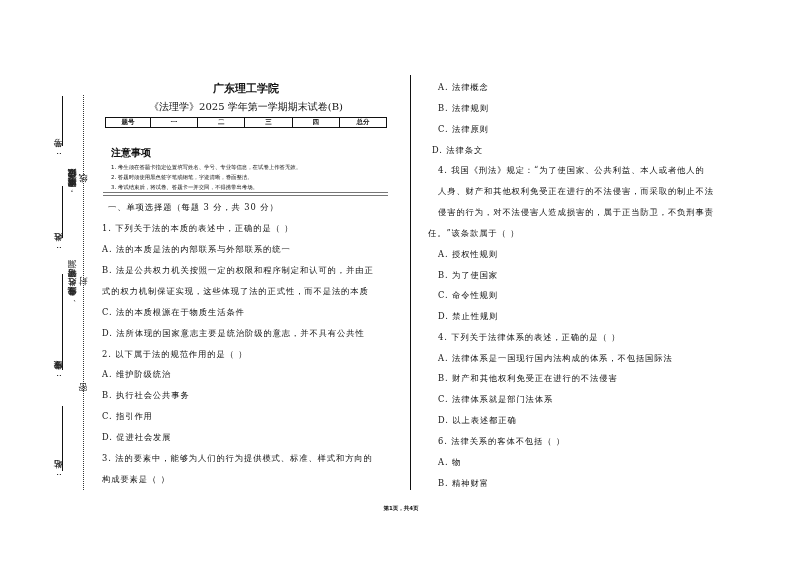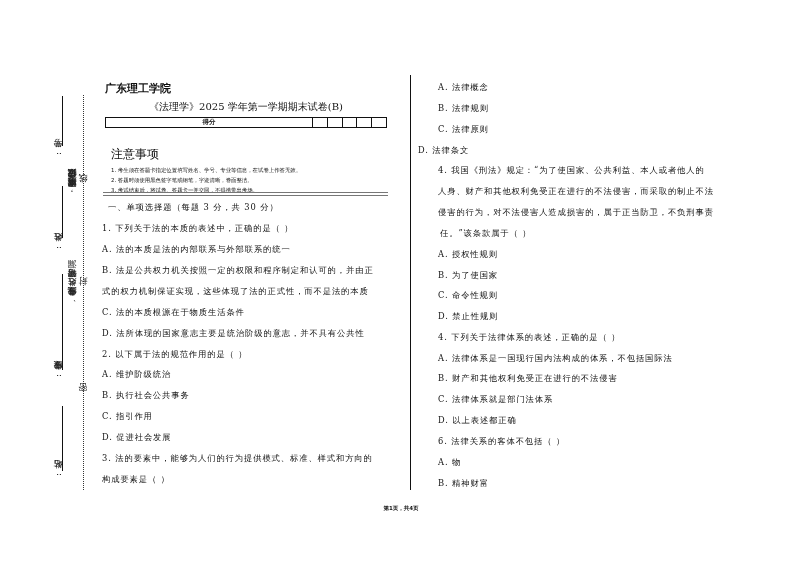--- a/index.html
+++ b/index.html
@@ -14,26 +14,26 @@
   }
   .vline { position:absolute; width:0; border-left:1.4px solid #111; }
   .dotline { position:absolute; width:0; border-left:1px dotted #333; top:95px; height:395px; left:83px; }
   .seal-char {
     position:absolute; left:77px; width:12px; background:#fff; font-size:9px; text-align:center;
     writing-mode:vertical-rl; transform:rotate(180deg); line-height:12px;
   }
   
   .divider { position:absolute; left:410px; top:75px; height:415px; border-left:1.5px solid #111; }
   
-  .school { position:absolute; left:105px; width:282px; top:81px; text-align:left; font-size:11px; font-weight:bold; font-family:"DejaVu Sans","Liberation Sans",sans-serif; }
+  .school { position:absolute; left:105px; width:282px; top:81px; text-align:center; font-size:11px; font-weight:bold; font-family:"DejaVu Sans","Liberation Sans",sans-serif; }
   .exam-title { position:absolute; left:105px; width:282px; top:100px; text-align:center; font-size:10px; font-weight:normal; }
   table.score { position:absolute; left:105px; top:117px; width:282px; border-collapse:collapse; font-size:6.5px; font-weight:bold; font-family:"DejaVu Sans","Liberation Sans",sans-serif; }
   table.score td { border:1px solid #111; height:9px; padding:0; text-align:center; line-height:9px; }
   .notes { position:absolute; left:111px; top:146px; width:280px; font-family:"DejaVu Sans","Liberation Sans",sans-serif; }
-  .notes-title { font-size:12px; font-weight:normal; margin-bottom:2px; }
+  .notes-title { font-size:10px; font-weight:bold; margin-bottom:2px; }
   .notes-item { font-size:5.4px; line-height:10px; white-space:nowrap; }
   .hr-double { position:absolute; left:103px; width:285px; top:192px; height:1px; border-top:1px solid #777; border-bottom:1px solid #777; padding-top:1px; }
   
   .q { position:absolute; font-size:8.3px; white-space:nowrap; letter-spacing:0.9px; line-height:10px; }
   .footer { position:absolute; left:376px; top:505px; width:50px; text-align:center; font-size:5.5px; font-weight:bold; font-family:"DejaVu Sans","Liberation Sans",sans-serif; }
 </style>
 </head>
 <body>
 
 <div>
@@ -54,27 +54,27 @@
   <div class="seal-char" style="top:190px;">线</div>
   <div class="seal-char" style="top:293px;">封</div>
   <div class="seal-char" style="top:400px;">密</div>
 </div>
 
 <div class="school">广东理工学院</div>
 <div class="exam-title">《法理学》2025  学年第一学期期末试卷(B)</div>
 
 <table class="score">
   <tbody>
-  <tr>
-    <td>得分</td>
-    <td></td>
-    <td></td>
-    <td></td>
-    <td></td>
-    <td></td>
+      <tr>
+    <td style="width:16%">题号</td>
+    <td style="width:16.8%">一</td>
+    <td style="width:16.8%">二</td>
+    <td style="width:16.8%">三</td>
+    <td style="width:16.8%">四</td>
+    <td>总分</td>
   </tr>
 </tbody>
   </table>
 
 <div class="notes">
   <div class="notes-title">注意事项</div>
   <div class="notes-item">1.   考生须在答题卡指定位置填写姓名、学号、专业等信息，在试卷上作答无效。</div>
   <div class="notes-item">2.   答题时须使用黑色签字笔或钢笔，字迹清晰，卷面整洁。</div>
   <div class="notes-item">3.   考试结束后，将试卷、答题卡一并交回，不得携带出考场。</div>
 </div>
@@ -93,25 +93,25 @@
 <div class="q" style="left:102px; top:411px;">C.  指引作用</div>
 <div class="q" style="left:102px; top:432px;">D.  促进社会发展</div>
 <div class="q" style="left:102px; top:453px;">3.   法的要素中，能够为人们的行为提供模式、标准、样式和方向的</div>
 <div class="q" style="left:102px; top:474px;">构成要素是（    ）</div>
 
 <div class="divider"></div>
 
 <div class="q" style="left:438px; top:82px;">A.  法律概念</div>
 <div class="q" style="left:438px; top:103px;">B.  法律规则</div>
 <div class="q" style="left:438px; top:124px;">C.  法律原则</div>
-<div class="q" style="left:418px; top:145px;">D.  法律条文</div>
+<div class="q" style="left:432px; top:145px;">D.  法律条文</div>
 <div class="q" style="left:438px; top:165px;">4.  我国《刑法》规定：“为了使国家、公共利益、本人或者他人的</div>
 <div class="q" style="left:438px; top:186px;">人身、财产和其他权利免受正在进行的不法侵害，而采取的制止不法</div>
 <div class="q" style="left:438px; top:207px;">侵害的行为，对不法侵害人造成损害的，属于正当防卫，不负刑事责</div>
-<div class="q" style="left:440px; top:228px;">任。”该条款属于（    ）</div>
+<div class="q" style="left:428px; top:228px;">任。”该条款属于（    ）</div>
 <div class="q" style="left:438px; top:249px;">A.  授权性规则</div>
 <div class="q" style="left:438px; top:270px;">B.  为了使国家</div>
 <div class="q" style="left:438px; top:290px;">C.  命令性规则</div>
 <div class="q" style="left:438px; top:311px;">D.  禁止性规则</div>
 <div class="q" style="left:438px; top:332px;">4.  下列关于法律体系的表述，正确的是（    ）</div>
 <div class="q" style="left:438px; top:353px;">A.  法律体系是一国现行国内法构成的体系，不包括国际法</div>
 <div class="q" style="left:438px; top:373px;">B.  财产和其他权利免受正在进行的不法侵害</div>
 <div class="q" style="left:438px; top:394px;">C.  法律体系就是部门法体系</div>
 <div class="q" style="left:438px; top:415px;">D.  以上表述都正确</div>
 <div class="q" style="left:438px; top:436px;">6.  法律关系的客体不包括（    ）</div>

